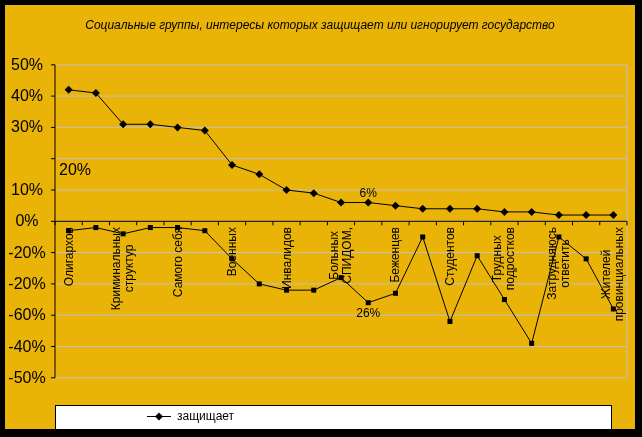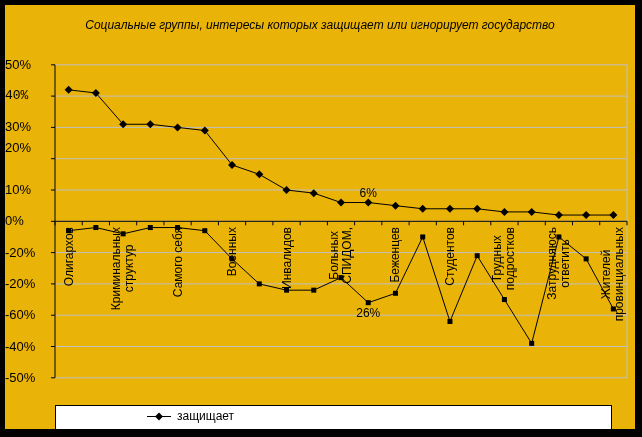--- a/index.html
+++ b/index.html
@@ -8,22 +8,22 @@
     border:5px solid #000;border-right-width:7px;border-bottom-width:8px;
     background:#eab308;position:relative;overflow:hidden;
     font-family:"Liberation Sans",sans-serif;color:#000;
   }
   .chart-title{
     position:absolute;top:13px;left:0;width:630px;text-align:center;
     font-size:12px;font-style:italic;
   }
   #plot-svg{position:absolute;left:0;top:0;}
   .ylab{
-    position:absolute;left:0;width:44px;text-align:left;
-    font-size:13px;line-height:14px;height:14px;
+    position:absolute;left:0;width:44px;text-align:center;
+    font-size:16px;line-height:14px;height:14px;
   }
   .xlab{
     position:absolute;
     writing-mode:vertical-rl;
     transform:translateX(-50%) rotate(180deg);
     white-space:pre;text-align:center;
     font-size:12px;line-height:13px;
   }
   .legend{
     position:absolute;left:50px;top:400px;width:557px;height:26px;
@@ -132,23 +132,23 @@
       <rect x="524.1666666666666" y="335.87" width="5" height="5" fill="#000000"></rect>
       <rect x="551.4047619047619" y="229.45" width="5" height="5" fill="#000000"></rect>
       <rect x="578.6428571428571" y="251.36" width="5" height="5" fill="#000000"></rect>
       <rect x="605.8809523809524" y="301.44" width="5" height="5" fill="#000000"></rect>
       <text x="363.23809523809524" y="191.51999999999998" text-anchor="middle" font-size="12" fill="#000" font-family="&quot;Liberation Sans&quot;, sans-serif">6%</text>
       <text x="363.23809523809524" y="311.68" text-anchor="middle" font-size="12" fill="#000" font-family="&quot;Liberation Sans&quot;, sans-serif">26%</text>
     </svg>
 
   <div id="ylabels">
       <div class="ylab" style="top: 52.8px;">50%</div>
-      <div class="ylab" style="top: 84.1px; font-family: Liberation Mono, monospace;">40%</div>
+      <div class="ylab" style="top: 84.1px;">40%</div>
       <div class="ylab" style="top: 115px;">30%</div>
-      <div class="ylab" style="top: 136px;">20%</div>
+      <div class="ylab" style="top: 158px; padding-left: 48px;">20%</div>
       <div class="ylab" style="top: 178px;">10%</div>
       <div class="ylab" style="top: 209.3px;">0%</div>
       <div class="ylab" style="top: 240.6px;">-20%</div>
       <div class="ylab" style="top: 271.9px;">-20%</div>
       <div class="ylab" style="top: 303.2px;">-60%</div>
       <div class="ylab" style="top: 334.5px;">-40%</div>
       <div class="ylab" style="top: 365.8px;">-50%</div>
     </div>
   <div id="xlabels">
       <div class="xlab" style="left: 63.619px; top: 222.3px;">Олигархов</div>

